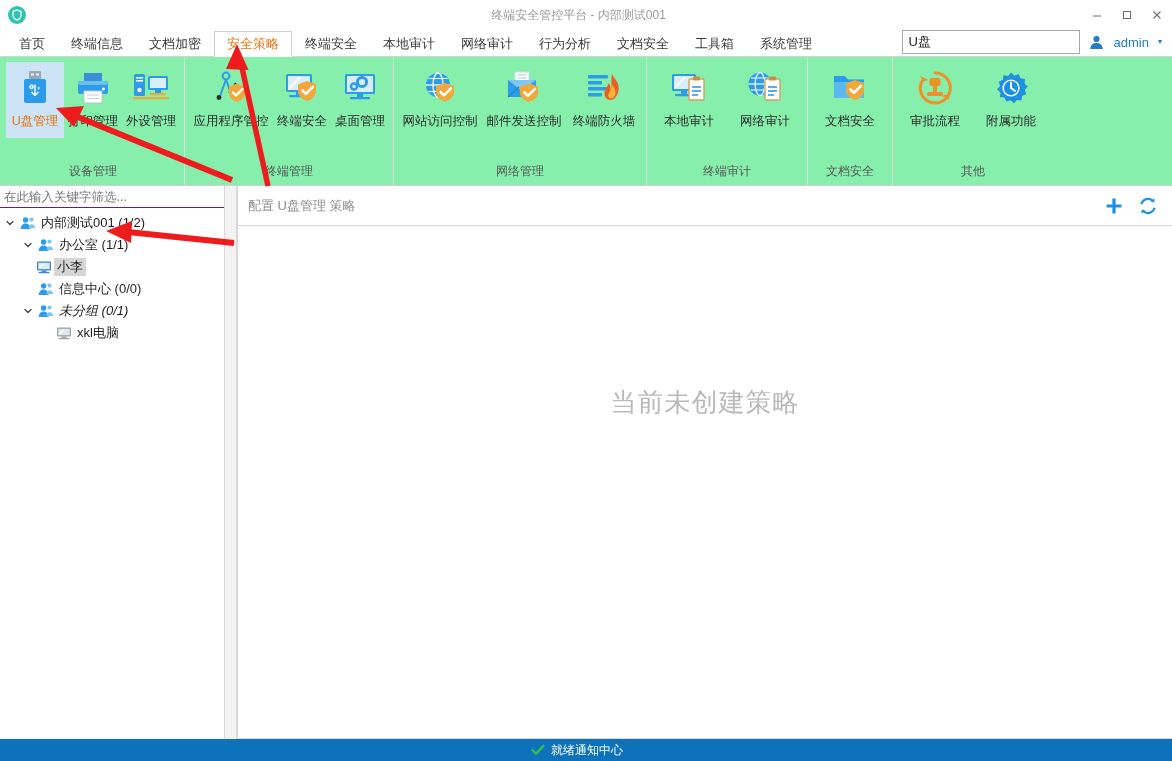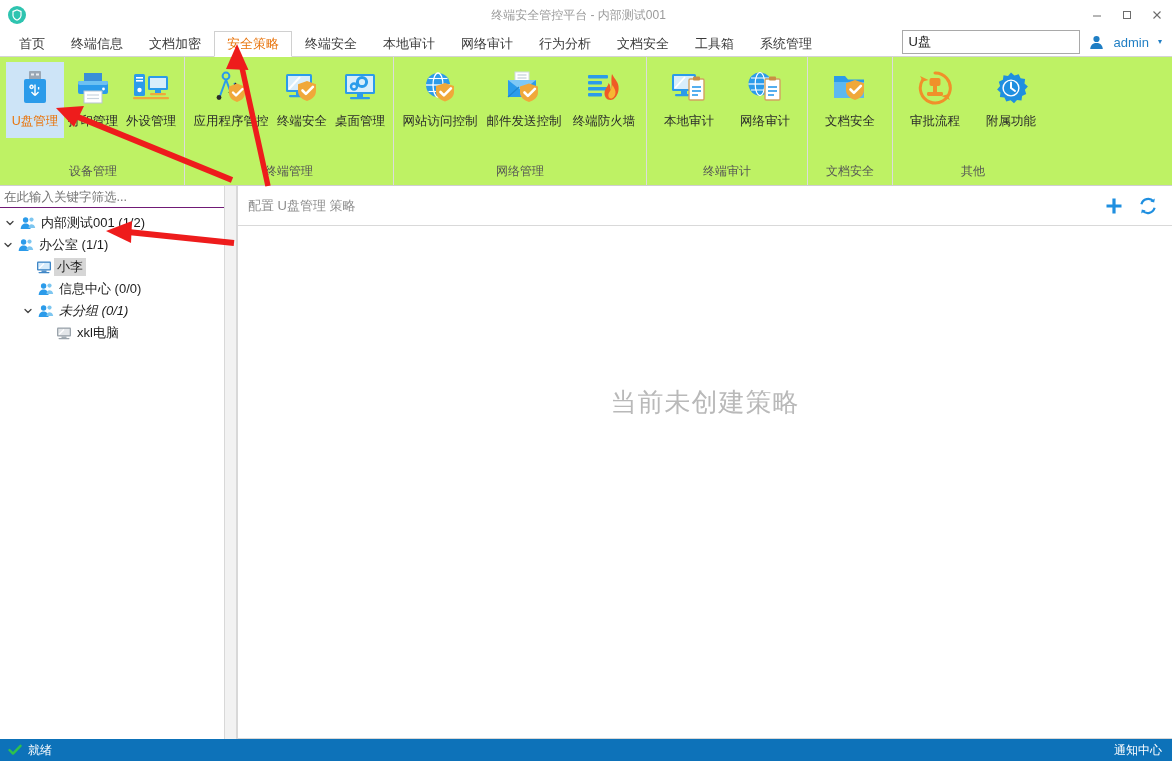--- a/index.html
+++ b/index.html
@@ -120,21 +120,21 @@
     font-size: 8px;
     color: #1f7ec4;
     line-height: 1;
   }
 
   
   .ribbon {
     position: relative;
     flex: 0 0 129px;
     height: 129px;
-    background: #bef264;
+    background: #86efac;
     border-bottom: 1px solid #cfcfcf;
     display: flex;
     align-items: stretch;
     padding-left: 2px;
   }
   .rgroup {
     display: flex;
     flex-direction: column;
     position: relative;
     padding: 0 4px;
@@ -291,22 +291,22 @@
   }
 
   
   .statusbar {
     flex: 0 0 22px;
     height: 22px;
     background: #0d72b9;
     color: #ffffff;
     display: flex;
     align-items: center;
-    justify-content: space-between;
-    padding: 0 10px 0 8px;
+    justify-content: center;
+    padding: 0 26px 0 8px;
     font-size: 12px;
   }
   .status-left { display: flex; align-items: center; gap: 6px; }
   .check svg { display:block; }
 
   
   .overlay {
     position: absolute;
     left: 0; top: 0;
     width: 1172px; height: 761px;
@@ -647,21 +647,21 @@
             <svg width="16" height="14" viewBox="0 0 16 14">
               <circle cx="5.6" cy="4" r="2.7" fill="#2b9bea"></circle>
               <path d="M0.6 13 C1 8.9 3.2 7.4 5.6 7.4 C8 7.4 10.2 8.9 10.6 13 Z" fill="#2b9bea"></path>
               <circle cx="11.5" cy="3.6" r="2.1" fill="#7dc6f0"></circle>
               <path d="M8.4 12 C8.8 9 10 8.2 11.5 8.2 C13 8.2 14.8 9 15.2 12 Z" fill="#7dc6f0"></path>
             </svg>
           </span>
           <span class="tlabel">内部测试001 (1/2)</span>
         </div>
 
-        <div class="tnode" style="">
+        <div class="tnode" style="padding-left:20px;">
           <span class="twist">
             <svg width="10" height="10" viewBox="0 0 10 10">
                 <path d="M2 3.5 L5 6.5 L8 3.5" fill="none" stroke="#444" stroke-width="1.3" stroke-linecap="round" stroke-linejoin="round"></path>
               </svg>
           </span>
           <span class="ticon">
             <svg width="16" height="14" viewBox="0 0 16 14">
               <circle cx="5.6" cy="4" r="2.7" fill="#2b9bea"></circle>
               <path d="M0.6 13 C1 8.9 3.2 7.4 5.6 7.4 C8 7.4 10.2 8.9 10.6 13 Z" fill="#2b9bea"></path>
               <circle cx="11.5" cy="3.6" r="2.1" fill="#7dc6f0"></circle>

